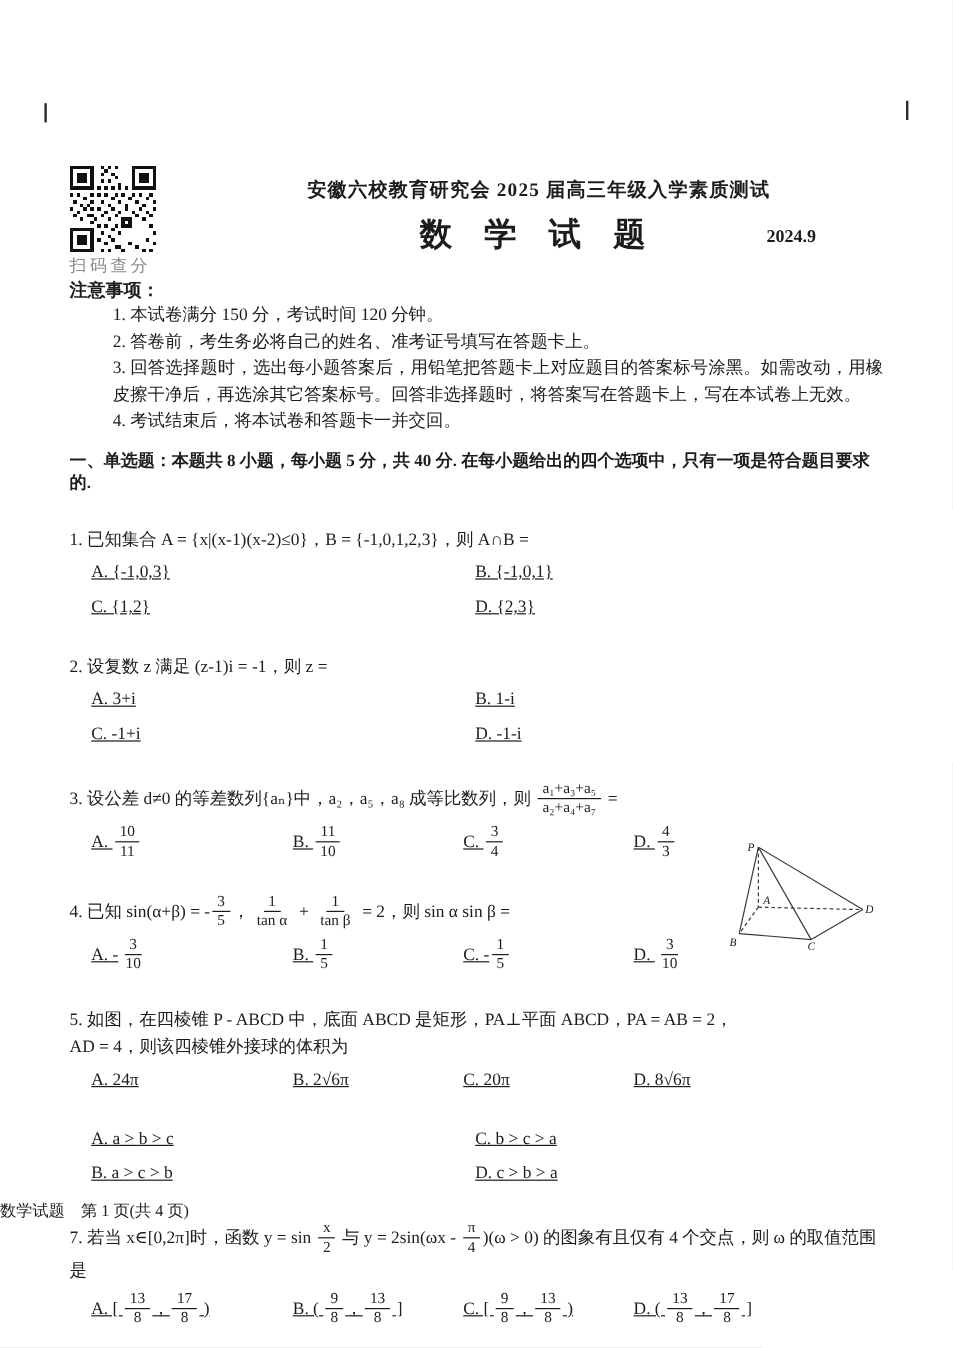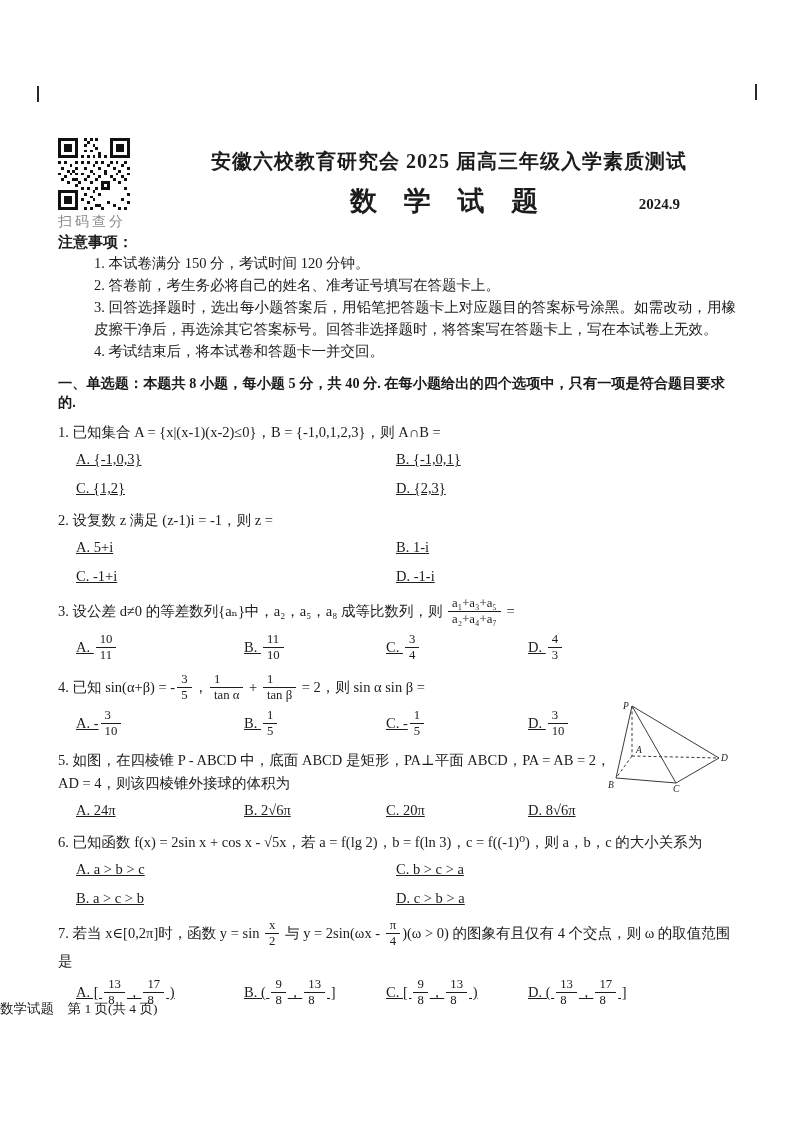--- a/index.html
+++ b/index.html
@@ -10,42 +10,42 @@
   .crop-mark{position:absolute;width:2px;height:16px;background:#2a2a2a;}
   .crop-mark.left{left:37px;top:86px;}
   .crop-mark.right{left:755px;top:84px;}
 
   
   .header{display:flex;margin-top:138px;}
   .qr-col{width:104px;flex:none;}
   .qr{width:72px;height:72px;display:block;}
   .qr-caption{width:72px;text-align:left;font-size:14px;color:#8a8a8a;letter-spacing:3px;margin-top:3px;}
   .head-col{flex:1;min-width:0;}
-  .school-line{font-size:20px;font-weight:bold;text-align:center;margin-top:10px;letter-spacing:1px;}
+  .school-line{font-size:16px;font-weight:bold;text-align:center;margin-top:10px;letter-spacing:1px;}
   .title-row{position:relative;text-align:center;margin-top:8px;height:40px;}
   .main-title{font-size:27px;font-weight:bold;letter-spacing:10px;}
   .date{position:absolute;right:56px;top:13px;font-size:15px;font-weight:bold;}
 
   
   .notice{margin-top:2px;}
   .notice-label{font-weight:bold;font-size:15px;}
   .notice-item{padding-left:36px;line-height:1.52;text-align:justify;}
 
   
   .section-heading{margin-top:12px;font-weight:bold;font-size:14.2px;}
-  .question{margin-top:9px;}
+  .question{margin-top:27px;}
   .q-stem{line-height:1.6;}
   .opts{display:grid;padding-left:18px;margin-top:5px;row-gap:7px;text-decoration:underline;}
   .opts.cols-2{grid-template-columns:320px 1fr;}
   .opts.cols-4{grid-template-columns:168px 142px 142px 1fr;}
   .opt{line-height:1.5;}
   .question:nth-child(5) .q-stem{padding-right:125px;}
 
   
-  .frac{display:inline-flex;flex-direction:column;vertical-align:middle;
+  .frac{display:inline-flex;flex-direction:column;align-items:center;vertical-align:middle;
         font-size:0.88em;line-height:1.18;margin:0 2px;position:relative;top:-1px;}
   .frac .fn{border-bottom:1px solid #1c1c1c;padding:0 4px;}
   .frac .fd{padding:0 4px;}
 
   
   .pyramid{position:absolute;left:606px;top:698px;width:122px;height:95px;}
   .pyramid line, .pyramid path{stroke:#3a3a3a;stroke-width:1;fill:none;}
   .pyramid .dash{stroke-dasharray:3 2.4;}
   .pyramid text{font-size:9.5px;font-style:italic;fill:#1c1c1c;
         font-family:"Liberation Serif","DejaVu Serif",serif;}
@@ -197,21 +197,21 @@
     <div class="opts cols-2">
             <div class="opt">A. {-1,0,3}</div>
             <div class="opt">B. {-1,0,1}</div>
             <div class="opt">C. {1,2}</div>
             <div class="opt">D. {2,3}</div>
           </div>
   </div>
         <div class="question">
     <div class="q-stem">2. 设复数 z 满足 (z-1)i = -1，则 z =</div>
     <div class="opts cols-2">
-            <div class="opt">A. 5+i</div>
+            <div class="opt">A. 3+i</div>
             <div class="opt">B. 1-i</div>
             <div class="opt">C. -1+i</div>
             <div class="opt">D. -1-i</div>
           </div>
   </div>
         <div class="question">
     <div class="q-stem">3. 设公差 d≠0 的等差数列{aₙ}中，a₂，a₅，a₈ 成等比数列，则 <span class="frac">
               <span class="fn">a₁+a₃+a₅</span>
               <span class="fd">a₂+a₄+a₇</span>
             </span> =</div>
@@ -267,21 +267,20 @@
         <div class="question">
     <div class="q-stem">5. 如图，在四棱锥 P - ABCD 中，底面 ABCD 是矩形，PA⊥平面 ABCD，PA = AB = 2，AD = 4，则该四棱锥外接球的体积为</div>
     <div class="opts cols-4">
             <div class="opt">A. 24π</div>
             <div class="opt">B. 2√6π</div>
             <div class="opt">C. 20π</div>
             <div class="opt">D. 8√6π</div>
           </div>
   </div>
         <div class="question">
-    <div class="q-stem">6. 已知函数 f(x) = 2sin x + cos x - √5x，若 a = f(lg 2)，b = f(ln 3)，c = f((-1)⁰)，则 a，b，c 的大小关系为</div>
     <div class="opts cols-2">
             <div class="opt">A. a &gt; b &gt; c</div>
             <div class="opt">C. b &gt; c &gt; a</div>
             <div class="opt">B. a &gt; c &gt; b</div>
             <div class="opt">D. c &gt; b &gt; a</div>
           </div>
   </div>
         <div class="question">
     <div class="q-stem">7. 若当 x∈[0,2π]时，函数 y = sin <span class="frac">
               <span class="fn">x</span>

